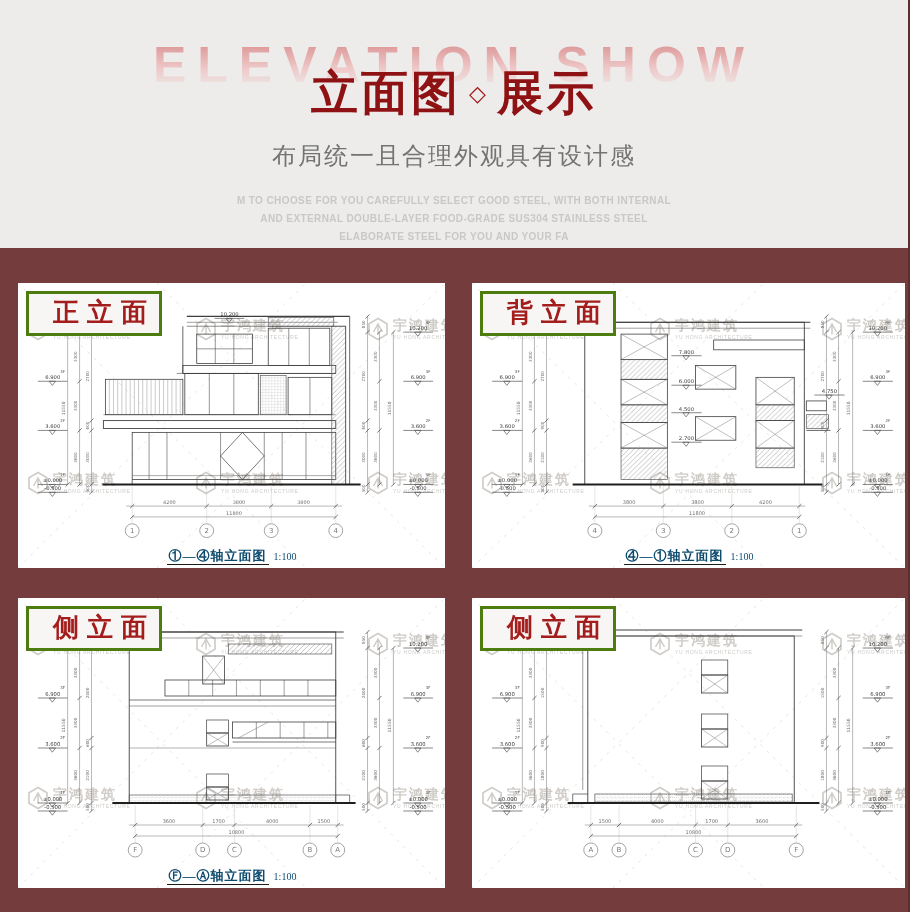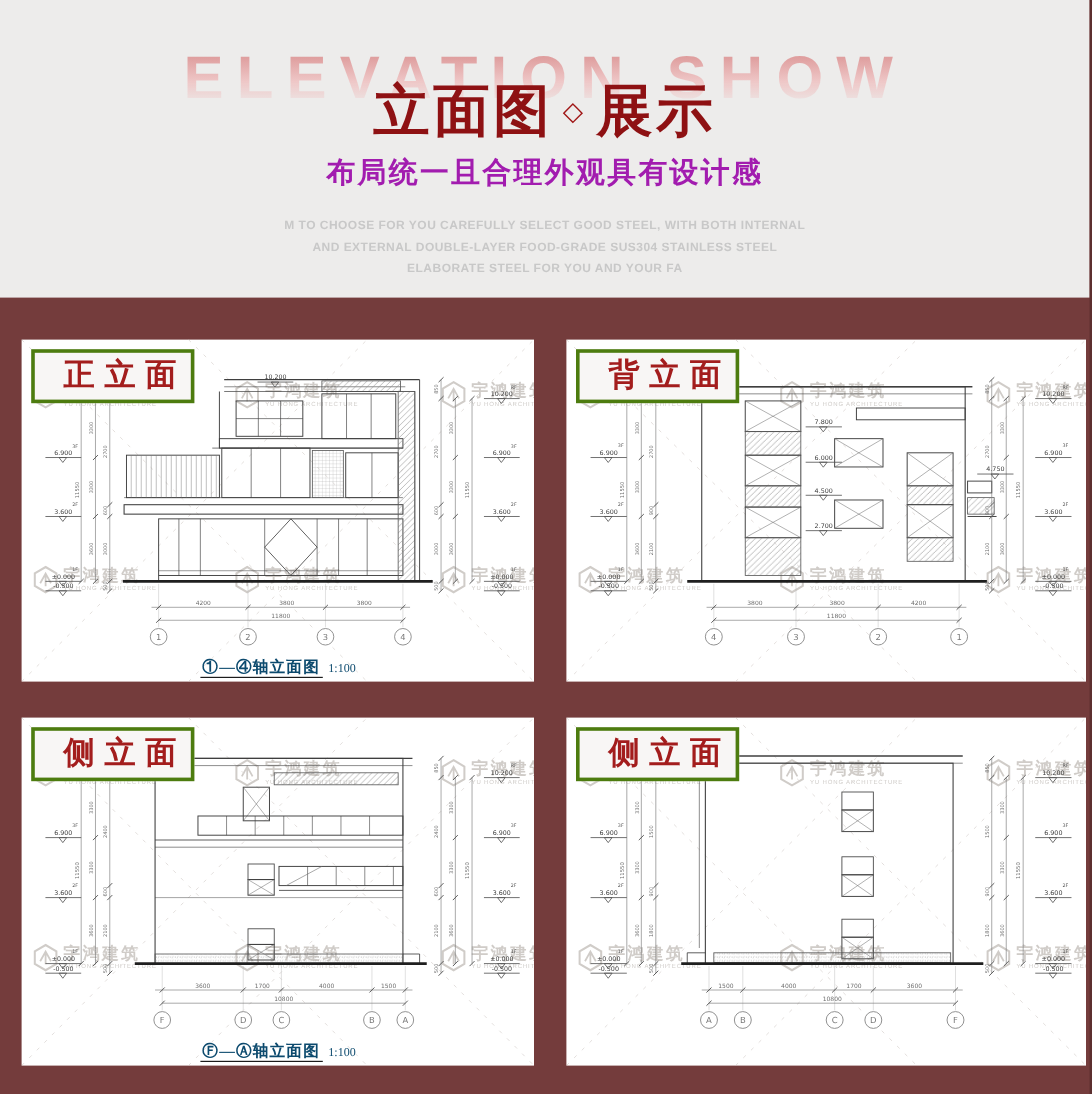--- a/index.html
+++ b/index.html
@@ -5,21 +5,21 @@
   html,body{margin:0;padding:0;background:#5c2f2f;}
   #page{width:908px;height:912px;background:#743c3c;overflow:hidden;position:relative;font-family:"Liberation Sans",sans-serif;}
   
   header{height:248px;background:#edeceb;text-align:center;overflow:hidden;}
   .en-title{margin-top:40px;font-size:50px;line-height:1;font-weight:700;letter-spacing:11px;
     background:linear-gradient(180deg,#d98f8f 0%,#eec6c6 55%,rgba(238,236,235,0) 100%);
     -webkit-background-clip:text;background-clip:text;color:transparent;-webkit-text-fill-color:transparent;
     white-space:nowrap;}
   .cn-title{position:relative;margin-top:-24px;font-size:47px;line-height:1.15;font-weight:900;color:#8e1113;letter-spacing:3px;font-family:"DejaVu Sans",sans-serif;text-align:center;}
   .cn-title .dia{font-size:22px;vertical-align:8px;margin:0 8px;color:#a01717;font-weight:400;}
-  .subtitle{margin-top:8px;font-size:24px;font-weight:700;color:#a21caf;letter-spacing:2px;font-family:"DejaVu Sans",sans-serif;}
+  .subtitle{margin-top:20px;font-size:24px;font-weight:400;color:#737373;letter-spacing:2px;font-family:"DejaVu Sans",sans-serif;}
   .desc{margin-top:20px;font-size:10px;line-height:1.8;color:#c8c8c8;letter-spacing:.4px;font-weight:700;}
   
   .panels{display:grid;grid-template-columns:427px 433px;grid-template-rows:285px 290px;gap:30px 27px;padding:35px 0 0 18px;}
   .panel{position:relative;background:#ffffff;overflow:hidden;}
   .psvg{position:absolute;inset:0;width:100%;height:100%;z-index:2;}
   .plabel{position:absolute;top:8px;left:8px;z-index:4;border:3px solid #4d7c0f;background:#f8f6f5;
     color:#a31d1d;font-family:"Liberation Serif",serif;font-size:26px;font-weight:700;letter-spacing:8px;
     padding:3px 4px 3px 24px;line-height:1.25;}
   .caption{position:absolute;bottom:3px;left:0;right:0;text-align:center;z-index:3;font-family:"Liberation Serif",serif;color:#0c4a6e;}
   .cap-main{font-size:13px;font-weight:700;border-bottom:1.6px solid #1c1c1c;padding:0 2px 1px;letter-spacing:1px;}
@@ -599,20 +599,21 @@
               <circle cx="258" cy="252" r="7" fill="#fff" stroke="#8d8d8d" stroke-width="0.8"></circle>
               <text x="258" y="254.4" font-size="7" fill="#787878" text-anchor="middle" font-family="&quot;DejaVu Sans&quot;,sans-serif">2</text>
             </g>
             <g>
               <circle cx="325" cy="252" r="7" fill="#fff" stroke="#8d8d8d" stroke-width="0.8"></circle>
               <text x="325" y="254.4" font-size="7" fill="#787878" text-anchor="middle" font-family="&quot;DejaVu Sans&quot;,sans-serif">1</text>
             </g>
           </g>
         </svg>
       <div class="plabel">背立面</div>
+      <div class="caption"><span class="cap-main"><span>④—①</span><span>轴立面图</span></span><span class="cap-scale">1:100</span></div>
     </section>
 
     <section class="panel">
         <div class="wm" style="left: 348px; top: 188px;">
           <svg class="wm-logo" viewBox="0 0 24 24">
             <polygon points="12,1.5 21,6.75 21,17.25 12,22.5 3,17.25 3,6.75" fill="none" stroke="currentColor" stroke-width="1.7"></polygon>
             <path d="M7.5,15 L12,7 L16.5,15 M12,7 L12,17.5" fill="none" stroke="currentColor" stroke-width="1.5"></path>
           </svg>
           <div class="wm-txt">
             <div class="wm-name">宇鸿建筑</div>

